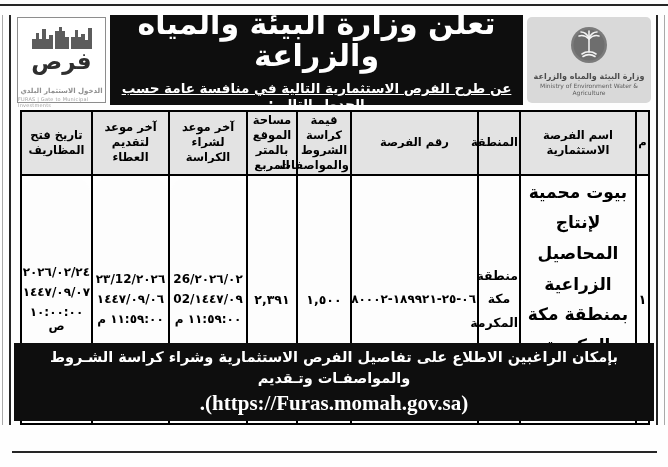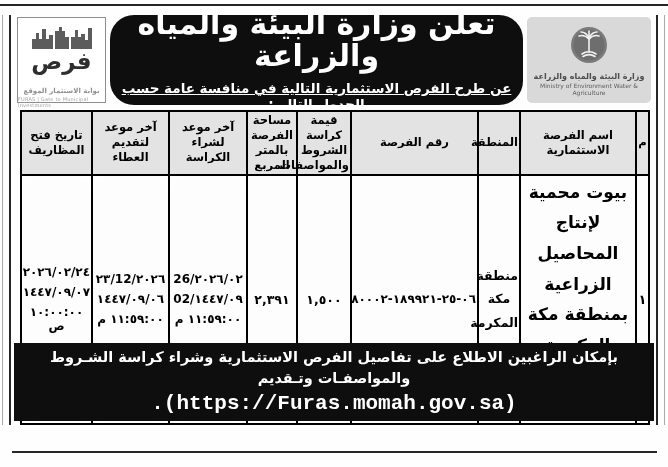--- a/index.html
+++ b/index.html
@@ -20,21 +20,21 @@
   .furas-box { position:absolute; left:17px; top:17px; width:89px; height:86px;
     background:#ffffff; border:1px solid #8d8d8d; display:flex; flex-direction:column;
     align-items:center; padding-top:7px; }
   .furas-word { font-size:23px; font-weight:bold; color:#2f2f2f; line-height:1;
     margin-top:-3px; direction:rtl; }
   .furas-tag-ar { font-size:7px; color:#8f8f8f; margin-top:14px; direction:rtl; font-weight:bold; }
   .furas-tag-en { font-size:5px; color:#a3a3a3; margin-top:1px; letter-spacing:.2px; }
 
   .title-box { position:absolute; left:110px; top:15px; width:413px; height:90px;
     background:#0e0e0e; color:#ffffff; direction:rtl; display:flex; flex-direction:column;
-    align-items:center; justify-content:center; text-align:center;border-radius:24px; }
+    align-items:center; justify-content:center; text-align:center; }
   .title-main { font-size:30px; font-weight:bold; line-height:1.05; }
   .title-sub  { font-size:13.5px; font-weight:bold; margin-top:9px;text-decoration:underline; }
 
   .ministry-box { position:absolute; left:527px; top:17px; width:124px; height:86px;
     background:#d9d9d9; border-radius:5px; display:flex; flex-direction:column;
     align-items:center; justify-content:center; text-align:center; }
   .ministry-ar { font-size:8px; font-weight:bold; color:#4c4c4c; margin-top:3px; direction:rtl; }
   .ministry-en { font-size:6px; color:#5d5d5d; margin-top:1px; }
 
   
@@ -52,42 +52,42 @@
   .cell-money { font-size:12.5px; }
   .cell-dates { font-size:12px;border-radius:25px; }
   .cell-dates span { display:block; margin:6px 0; }
 
   
   .note-box { position:absolute; left:14px; top:343px; width:640px; height:78px;
     background:#0e0e0e; color:#ffffff; direction:rtl; text-align:center;
     display:flex; flex-direction:column; justify-content:center; }
   .note-line { font-size:14.5px; font-weight:bold; line-height:1.5; }
   .note-url  { font-size:21px; font-weight:bold; direction:ltr;
-    font-family:Liberation Mono, monospace; line-height:1.3; }
+    font-family:Liberation Serif, serif; line-height:1.3; }
 </style>
 </head>
 <body>
 
 <div class="page">
 
   <div class="rule rule-top"></div>
   <div class="rule rule-thin rule-left-outer"></div>
   <div class="rule rule-left-inner"></div>
   <div class="rule rule-right-inner"></div>
   <div class="rule rule-thin rule-right-outer"></div>
   <div class="rule rule-bottom"></div>
 
   <div class="furas-box">
     <span>
       <svg width="62" height="24" viewBox="0 0 62 24">
         <path d="M1 24 V14 h4 V8 h3 V14 h3 V4 h4 v10 h3 V10 h4 V24 Z M24 24 V6 h4 V2 h3 v4 h3 V12 h4 V24 Z M40 24 V12 h4 V5 h3 v7 h3 V9 h4 v6 h3 V3 h4 V24 Z" fill="#5c5c5c"></path>
       </svg>
     </span>
     <div class="furas-word">فرص</div>
-    <div class="furas-tag-ar">بوابة الاستثمار الموقع</div>
+    <div class="furas-tag-ar">الدخول الاستثمار البلدي</div>
     <div class="furas-tag-en">FURAS | Gate to Municipal Investments</div>
   </div>
 
   <div class="title-box">
     <div class="title-main">تعلن وزارة البيئة والمياه والزراعة</div>
     <div class="title-sub">عن طرح الفرص الاستثمارية التالية في منافسة عامة حسب الجدول التالي:</div>
   </div>
 
   <div class="ministry-box">
     <span>
@@ -122,21 +122,21 @@
         <col style="width:77px">
         <col style="width:71px">
     </colgroup>
     <thead>
       <tr>
         <th>م</th>
         <th>اسم الفرصة الاستثمارية</th>
         <th>المنطقة</th>
         <th>رقم الفرصة</th>
         <th>قيمة كراسة الشروط والمواصفات</th>
-        <th>مساحة الفرصة بالمتر المربع</th>
+        <th>مساحة الموقع بالمتر المربع</th>
         <th>آخر موعد لشراء الكراسة</th>
         <th>آخر موعد لتقديم العطاء</th>
         <th>تاريخ فتح المظاريف</th>
       </tr>
     </thead>
     <tbody>
       <tr>
         <td class="cell-idx">١</td>
         <td class="cell-name">بيوت محمية لإنتاج المحاصيل الزراعية بمنطقة مكة المكرمة بمحافظة الليث</td>
         <td class="cell-region">منطقة مكة المكرمة</td>

